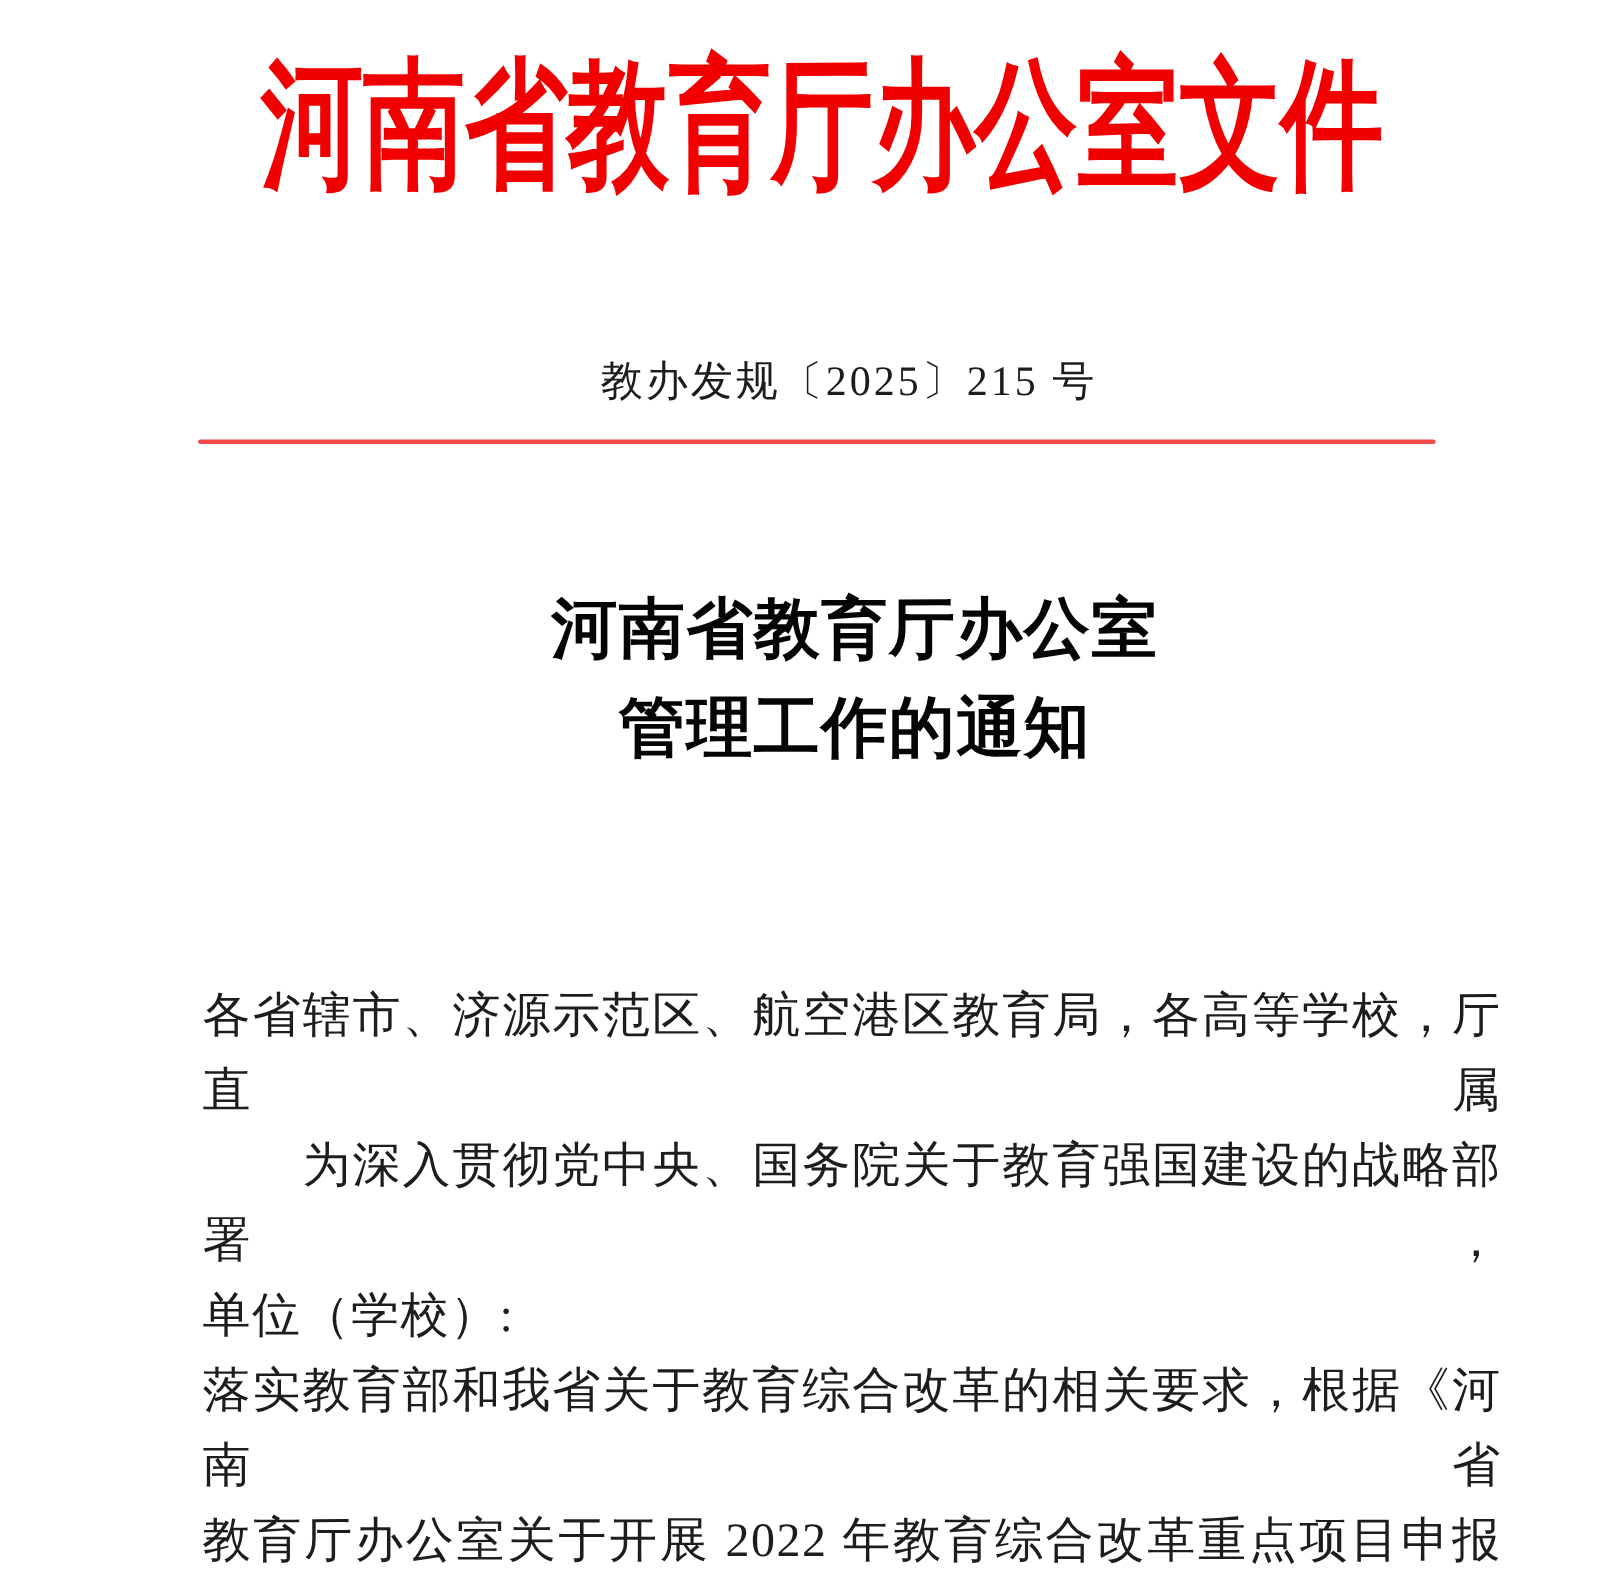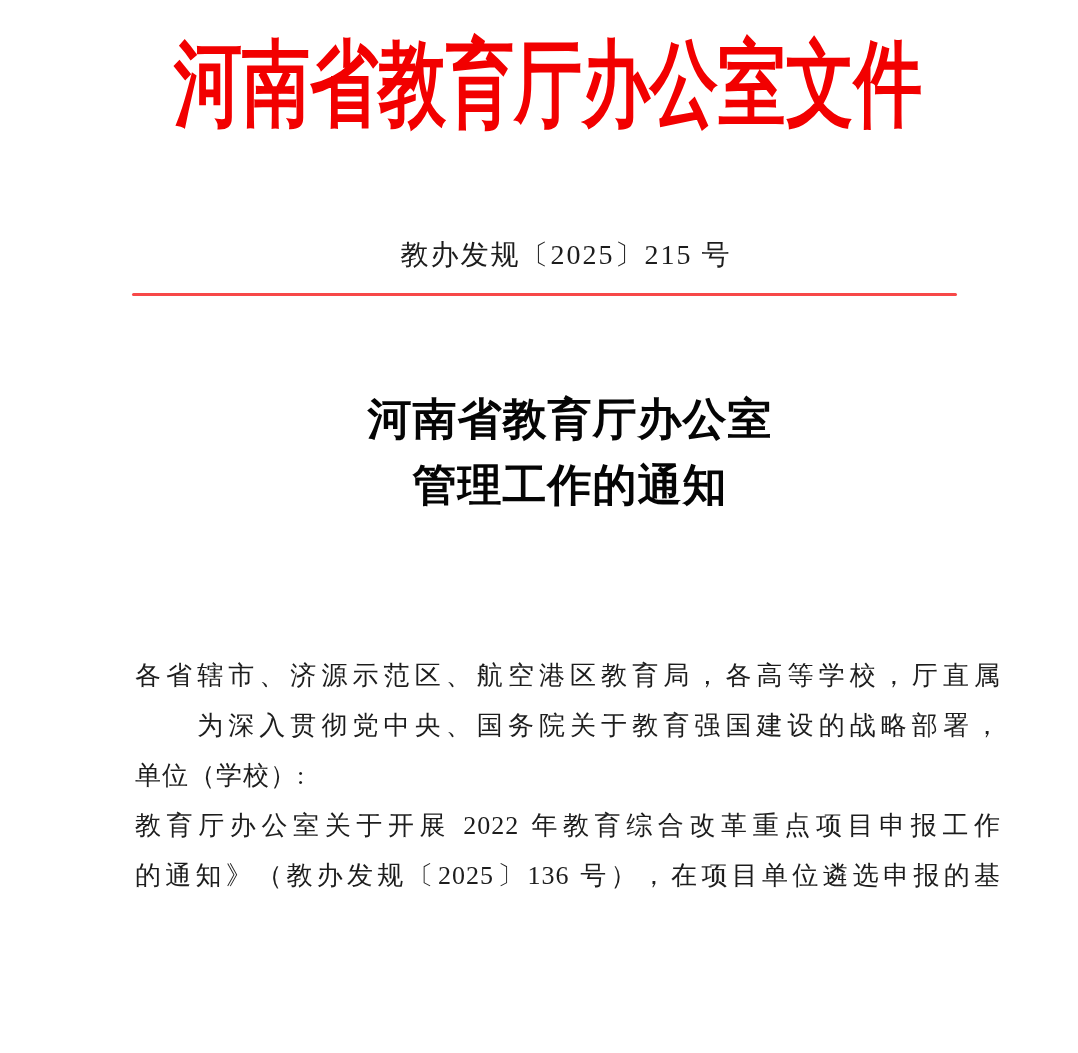--- a/index.html
+++ b/index.html
@@ -80,21 +80,21 @@
     white-space: nowrap;
     letter-spacing: 1px;
   }
   .body-block {
     position: absolute;
     top: 651px;
     left: 104px;
     width: 866px;
   }
   .body-line {
-    font-size: 26px;
+    font-size: 32px;
     line-height: 50px;
     color: #1d1d1d;
     text-align: left;
     letter-spacing: 1px;
   }
   .body-line.just {
     text-align: justify;
     text-align-last: justify;
     text-justify: inter-character;
   }
@@ -113,16 +113,17 @@
 
   <div class="title-block">
       <div class="title-line">河南省教育厅办公室</div>
       <div class="title-line">管理工作的通知</div>
     </div>
 
   <div class="body-block">
       <div class="body-line just">各省辖市、济源示范区、航空港区教育局，各高等学校，厅直属</div>
       <div class="body-line just">　　为深入贯彻党中央、国务院关于教育强国建设的战略部署，</div>
       <div class="body-line">单位（学校）:</div>
+      <div class="body-line just">落实教育部和我省关于教育综合改革的相关要求，根据《河南省</div>
       <div class="body-line just">教育厅办公室关于开展 2022 年教育综合改革重点项目申报工作</div>
       <div class="body-line just">的通知》（教办发规〔2025〕136 号），在项目单位遴选申报的基</div>
     </div>
 </div>
 
 </body></html>

